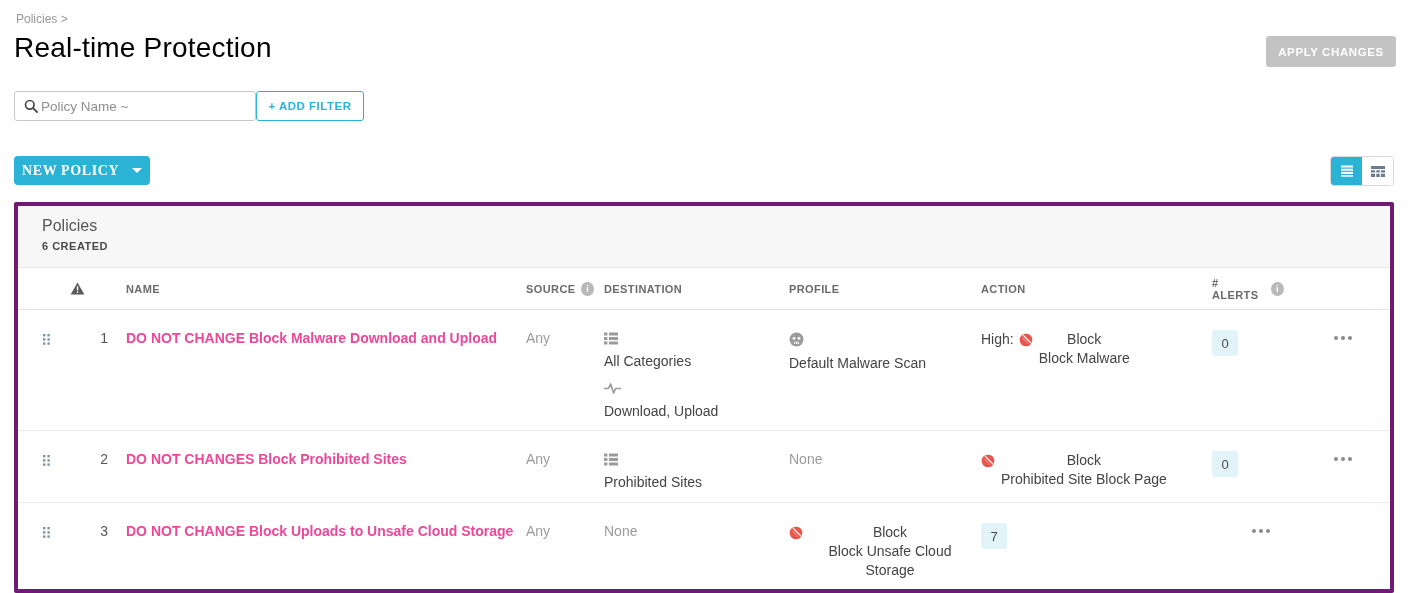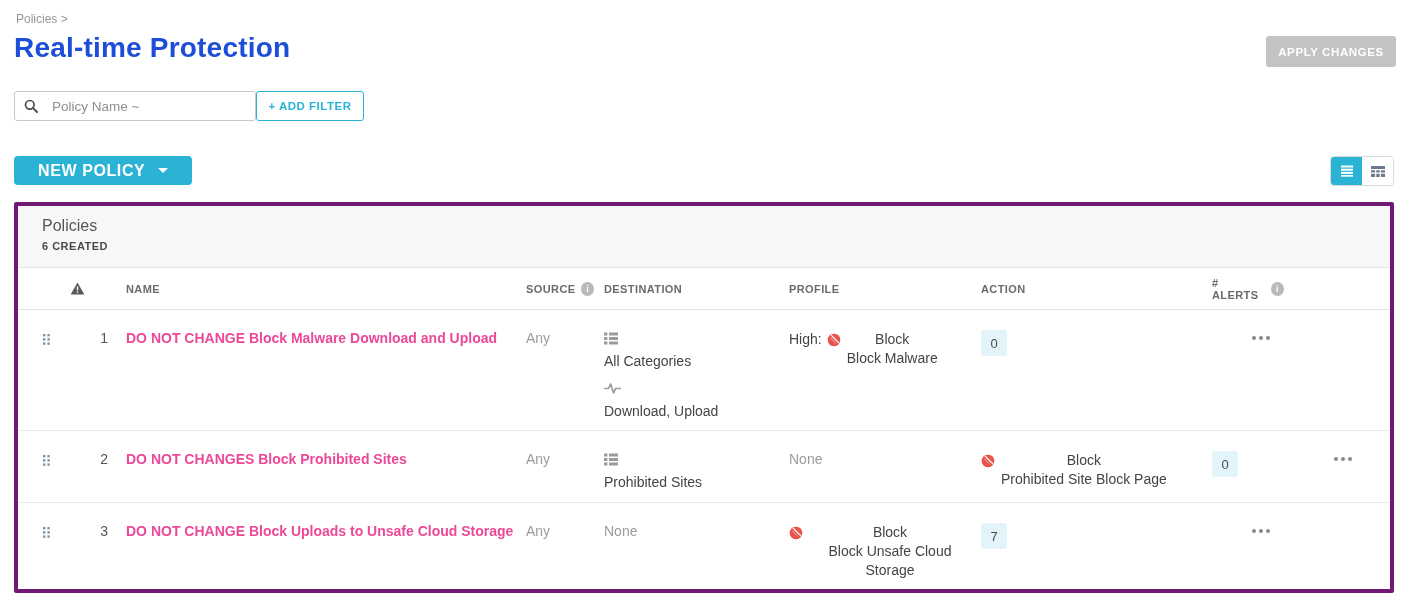--- a/index.html
+++ b/index.html
@@ -1,38 +1,38 @@
 <!DOCTYPE html>
 <html style="--accent: #2bb3d6; --block-red: #e8554d; --badge-bg: #e2f3fa; --apply-gray: #c3c3c3;"><head>
 <meta charset="utf-8">
 <style>
   * { margin:0; padding:0; box-sizing:border-box; }
   html,body { width:1417px; height:593px; overflow:hidden; background:#fff;
     font-family:"Liberation Sans", sans-serif; color:#444; }
   .page { position:relative; width:1417px; height:593px; }
 
   .breadcrumb { position:absolute; left:16px; top:12px; font-size:12px; color:#979797; }
-  .page-title { position:absolute; left:14px; top:32px; font-size:28px; font-weight:700; color:#1d4ed8; letter-spacing:.2px; }
+  .page-title { position:absolute; left:14px; top:32px; font-size:28px; font-weight:400; color:#000000; letter-spacing:.2px; }
 
   .apply-btn { position:absolute; top:36px; right:21px; width:130px; height:31px;
     background:var(--apply-gray,#c3c3c3); color:#fff; border:none; border-radius:3px;
     font-size:11.5px; font-weight:700; letter-spacing:.6px; font-family:inherit; }
 
   .search-wrap { position:absolute; left:14px; top:91px; width:242px; height:30px;
     border:1px solid #c9c9c9; border-radius:3px; display:flex; align-items:center; padding:0 9px; background:#fff; }
-  .search-wrap input { border:none; outline:none; flex:1; font-size:13.5px; font-family:inherit; color:#444; margin-left:14px; min-width:0; }
+  .search-wrap input { border:none; outline:none; flex:1; font-size:13.5px; font-family:inherit; color:#444; margin-left:3px; min-width:0; }
   .search-wrap input::placeholder { color:#8f8f8f; }
 
   .add-filter-btn { position:absolute; left:256px; top:91px; width:108px; height:30px;
     background:#fff; border:1px solid var(--accent,#2bb3d6); color:var(--accent,#2bb3d6);
     border-radius:3px; font-size:11.5px; font-weight:700; letter-spacing:.5px; font-family:inherit; }
 
-  .new-policy-btn { position:absolute; left:14px; top:156px; height:29px; padding:0 24px;
+  .new-policy-btn { position:absolute; left:14px; top:156px; height:29px; padding:0 8px;
     background:var(--accent,#2bb3d6); border:none; border-radius:4px; color:#fff;
-    font-size:16px; font-weight:700; letter-spacing:.6px; font-family:Liberation Sans, sans-serif;
+    font-size:14px; font-weight:700; letter-spacing:.6px; font-family:Liberation Serif, serif;
     display:flex; align-items:center; gap:13px; }
   .caret-down { width:0; height:0; border-left:5px solid transparent; border-right:5px solid transparent; border-top:5px solid #fff; display:inline-block; }
 
   .view-toggle { position:absolute; top:156px; right:23px; height:30px; display:flex;
     border:1px solid #d9d9d9; border-radius:4px; overflow:hidden; background:#fff; }
   .view-toggle .tbtn { width:31px; height:28px; display:flex; align-items:center; justify-content:center; border:none; background:#fff; }
   .view-toggle .tbtn.active { background:var(--accent,#2bb3d6); }
 
   .card { position:absolute; left:14px; top:202px; width:1380px; height:391px;
     border:4px solid #701a75; border-radius:2px; background:#fff; overflow:hidden; }
@@ -191,20 +191,33 @@
               </svg>
               <span>All Categories</span>
             </div>
             <div class="ditem">
               <svg width="17" height="13" viewBox="0 0 17 13">
                 <polyline points="0.5,6.5 4.5,6.5 6.6,2 9.6,11 11.6,6.5 16.5,6.5" fill="none" stroke="#9b9b9b" stroke-width="1.7" stroke-linecap="round" stroke-linejoin="round"></polyline>
               </svg>
               <span>Download, Upload</span>
             </div>
           </div>
+    <div class="cell prof">
+            <div class="ditem">
+              <svg width="15" height="15" viewBox="0 0 15 15">
+                <circle cx="7.5" cy="7.5" r="7" fill="#9b9b9b"></circle>
+                <circle cx="5" cy="6.3" r="1.4" fill="#fff"></circle>
+                <circle cx="10" cy="6.3" r="1.4" fill="#fff"></circle>
+                <rect x="5.2" y="9.6" width="1.1" height="2.4" fill="#fff"></rect>
+                <rect x="7" y="9.6" width="1.1" height="2.4" fill="#fff"></rect>
+                <rect x="8.8" y="9.6" width="1.1" height="2.4" fill="#fff"></rect>
+              </svg>
+              <span style="max-width:170px">Default Malware Scan</span>
+            </div>
+          </div>
     <div class="cell act">
             <div class="act-wrap">
               <span class="sev">High:</span>
               <svg width="14" height="14" viewBox="0 0 14 14">
                 <circle cx="7" cy="7" r="6.2" fill="#e8554d"></circle>
                 <rect x="0.8" y="5.9" width="12.4" height="2.2" fill="#fff" transform="rotate(45 7 7)"></rect>
                 <circle cx="7" cy="7" r="5.2" fill="none" stroke="#e8554d" stroke-width="2"></circle>
                 <rect x="1.6" y="6.1" width="10.8" height="1.8" fill="#e8554d" transform="rotate(45 7 7)"></rect>
                 <rect x="1.2" y="5" width="11.6" height="1.1" fill="#fff" transform="rotate(45 7 7)"></rect>
               </svg>

